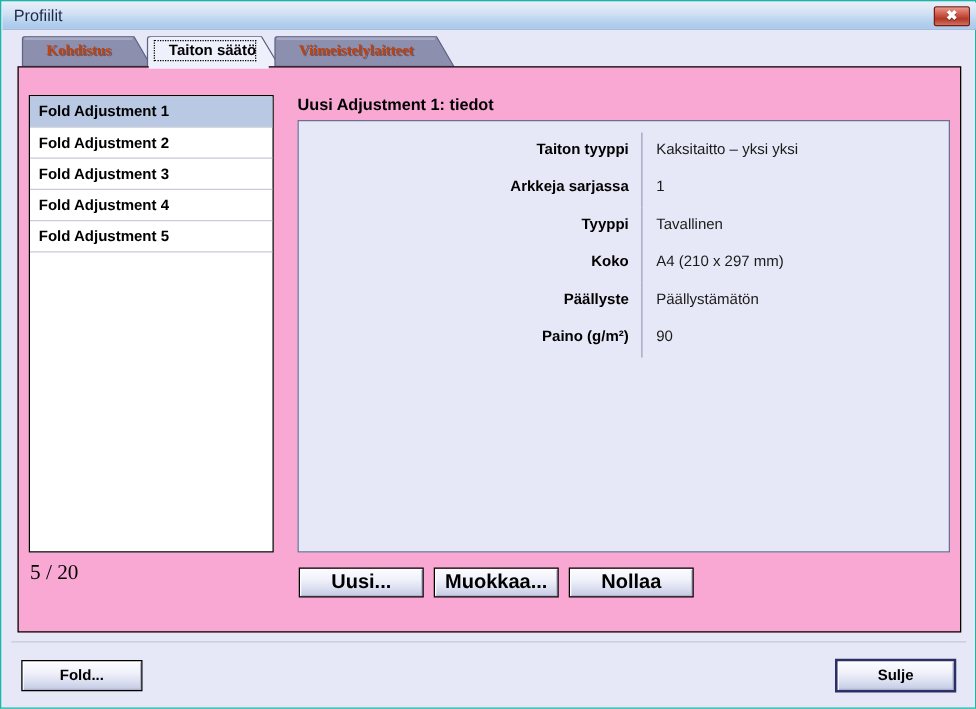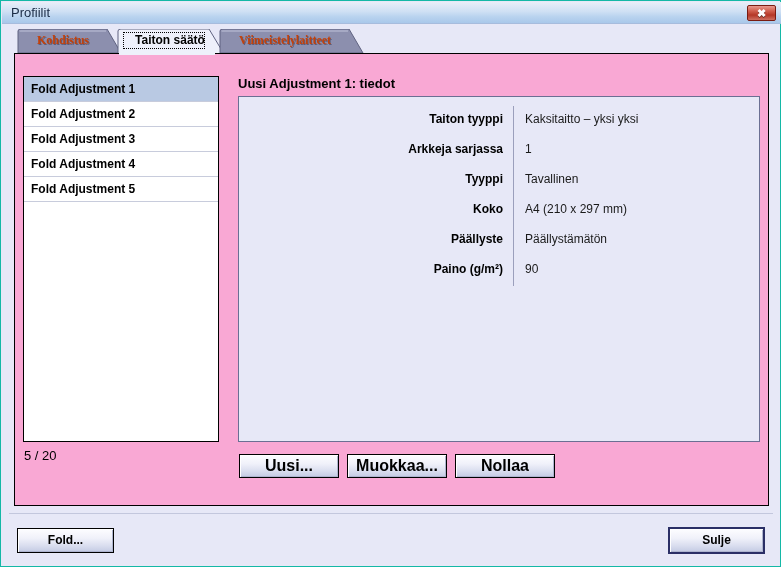--- a/index.html
+++ b/index.html
@@ -152,22 +152,23 @@
     cursor: pointer;
     white-space: nowrap;
     overflow: hidden;
   }
   .list-item.selected {
     background: #b9c9e3;
   }
   #list-counter {
     position: absolute;
     left: 9px; top: 394px;
-    font-size: 13px;
-    color: #000;
+    font-size: 17px;
+    color: #000;
+    font-family: Liberation Serif, serif;
   }
 
   
   #details-title {
     position: absolute;
     left: 223px; top: 22px;
     font-weight: bold;
     font-size: 13px;
     color: #000;
     white-space: nowrap;

